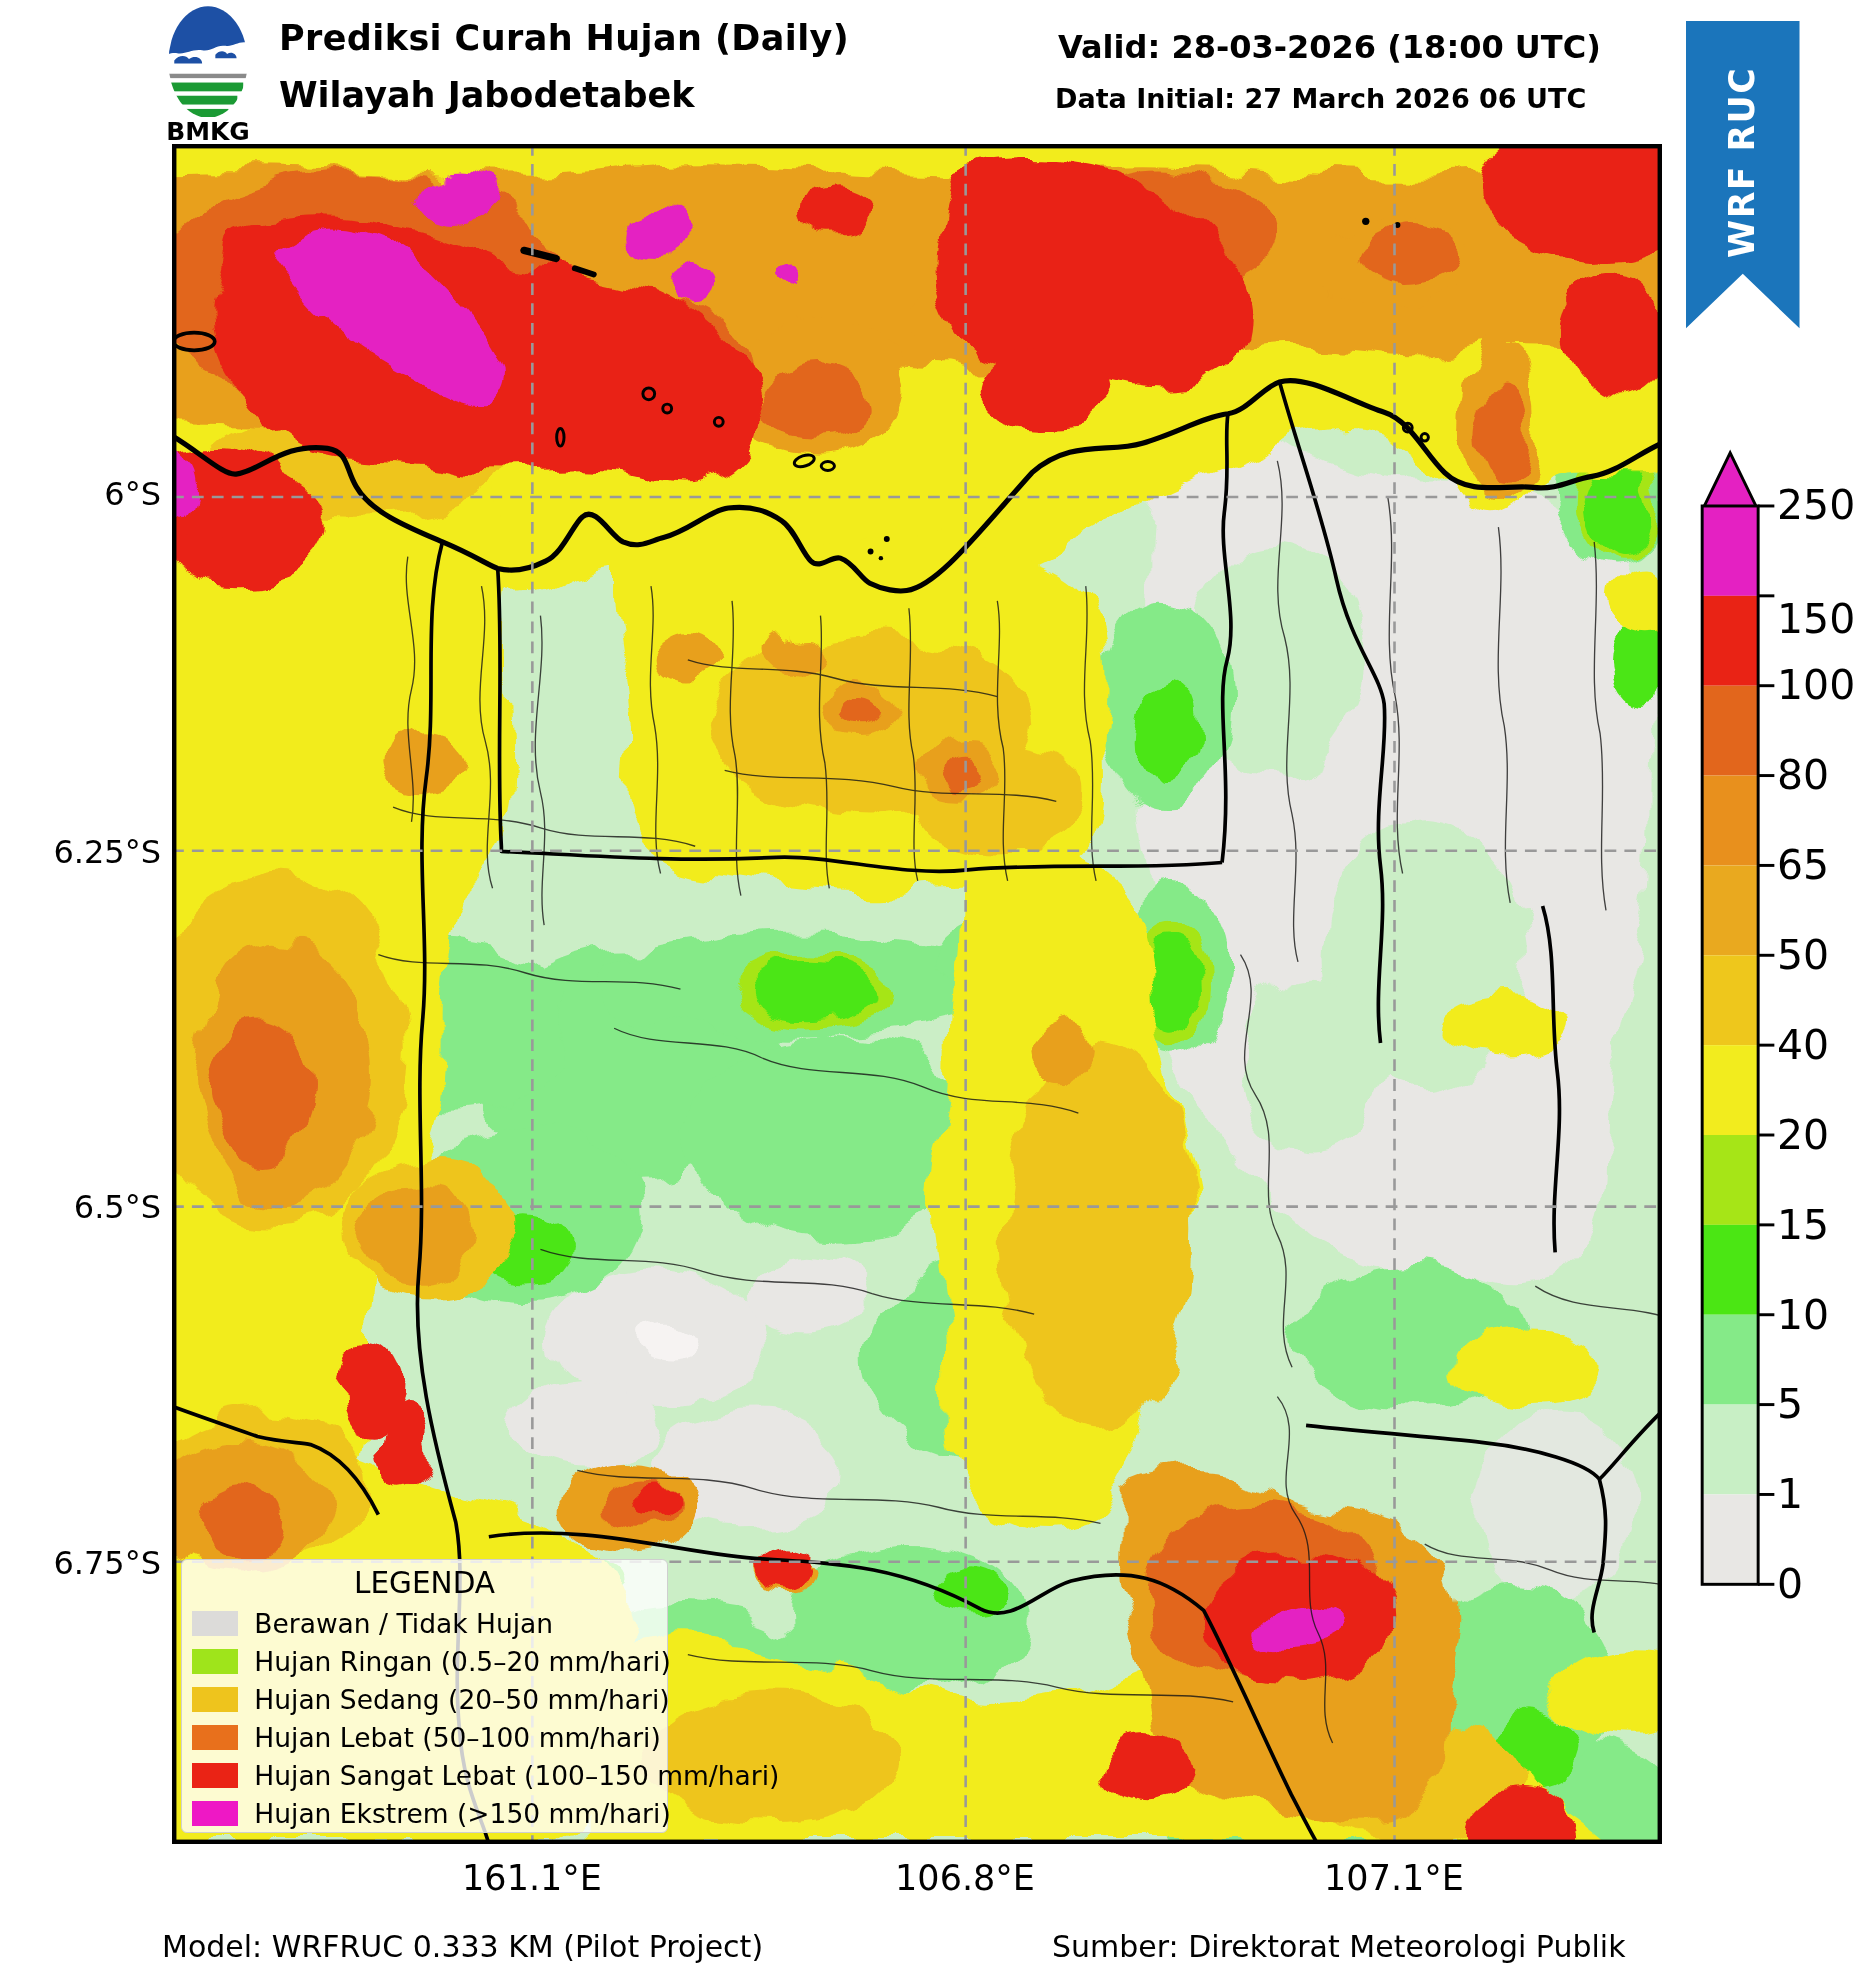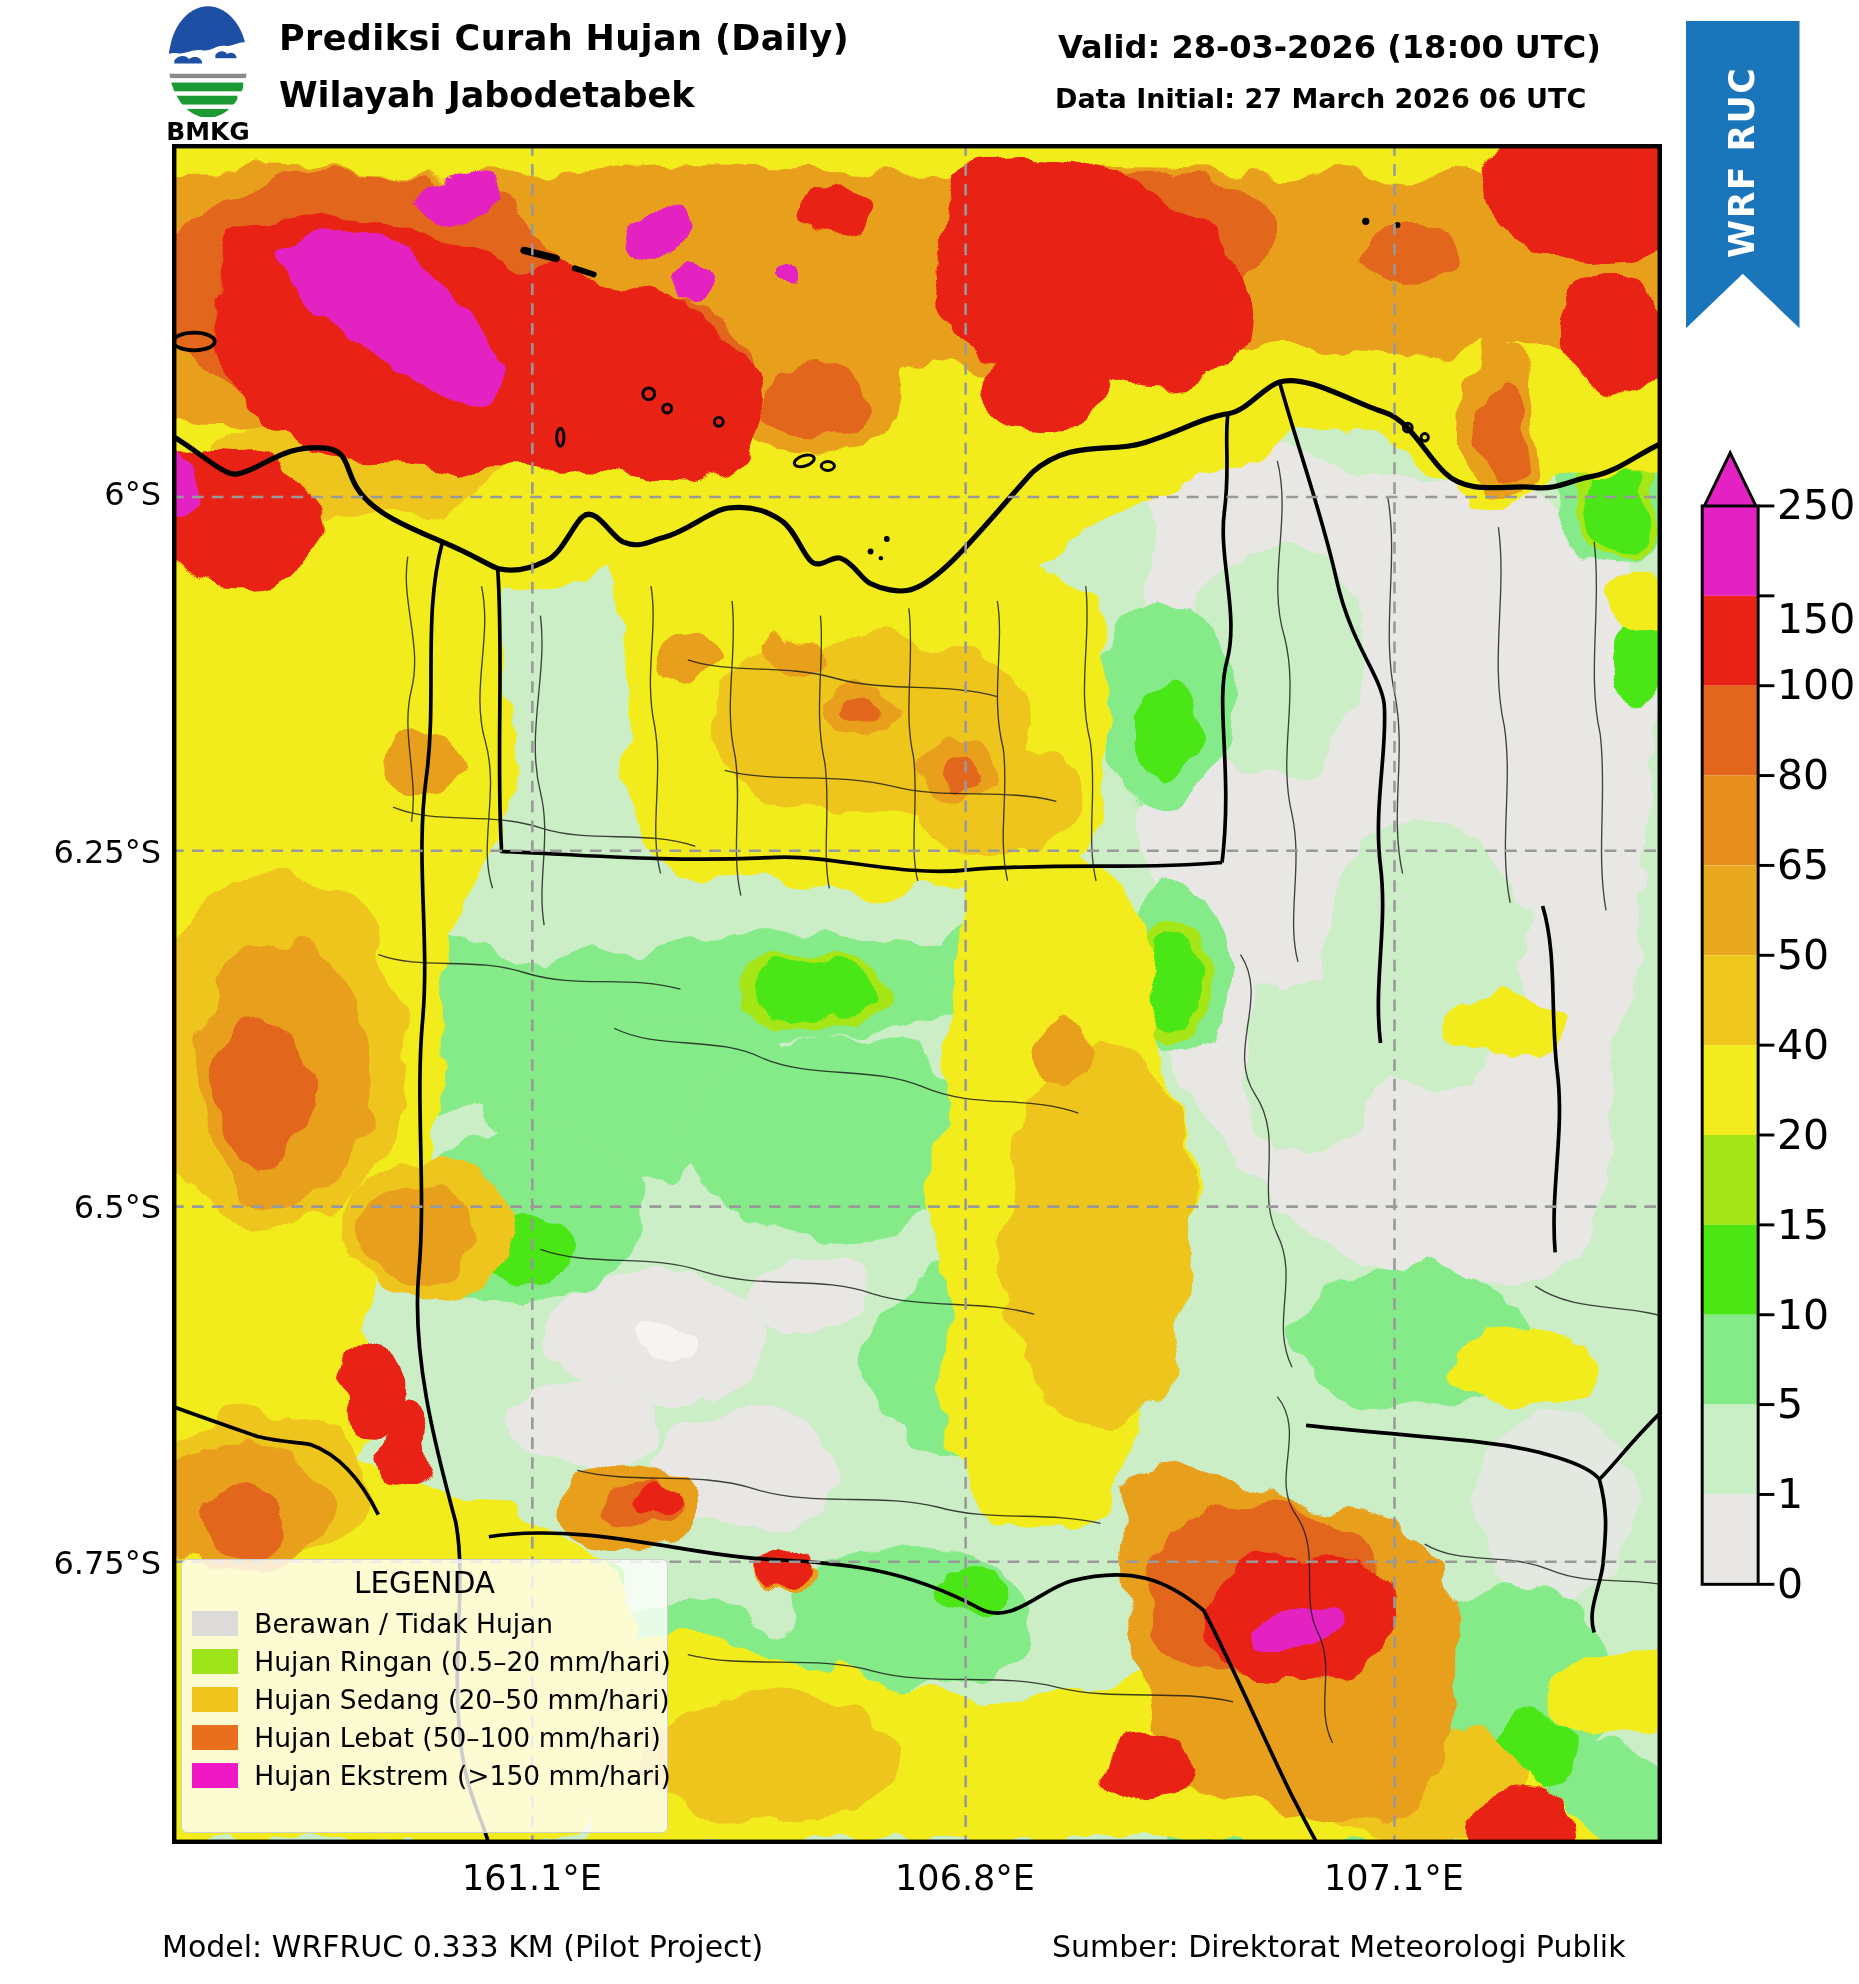--- a/index.html
+++ b/index.html
@@ -378,20 +378,24 @@
   </div>
   <div class="legend-row">
     <span class="legend-swatch" style="background-color: rgb(238, 196, 29);"></span>
     <span class="legend-label">Hujan Sedang (20–50 mm/hari)</span>
   </div>
   <div class="legend-row">
     <span class="legend-swatch" style="background-color: rgb(232, 112, 28);"></span>
     <span class="legend-label">Hujan Lebat (50–100 mm/hari)</span>
   </div>
   <div class="legend-row">
+    <span class="legend-swatch" style="background-color: rgb(234, 35, 21);"></span>
+    <span class="legend-label">Hujan Sangat Lebat (100–150 mm/hari)</span>
+  </div>
+  <div class="legend-row">
     <span class="legend-swatch" style="background-color: rgb(238, 24, 197);"></span>
     <span class="legend-label">Hujan Ekstrem (&gt;150 mm/hari)</span>
   </div>
 </div>
 
 <div class="abs footer-model">Model: WRFRUC 0.333 KM (Pilot Project)</div>
 <div class="abs footer-source">Sumber: Direktorat Meteorologi Publik</div>
 
 
 </body></html>

